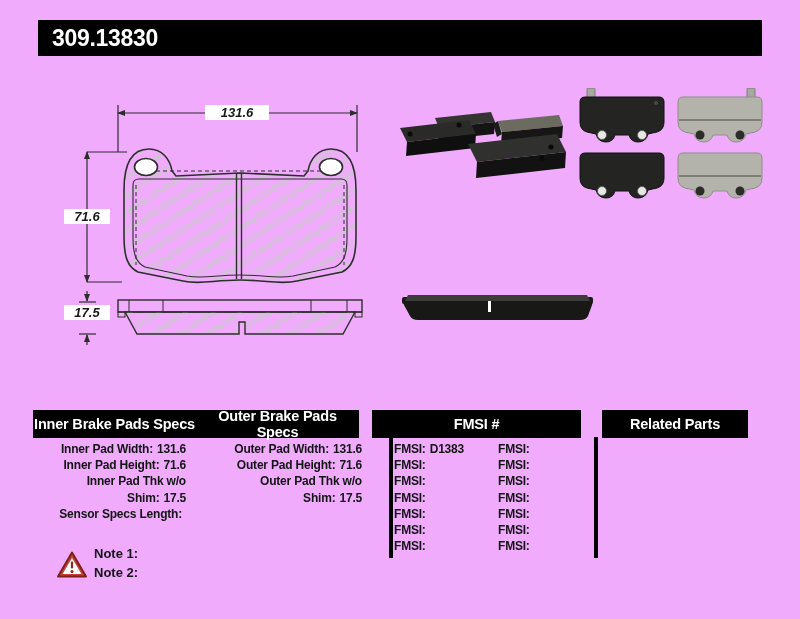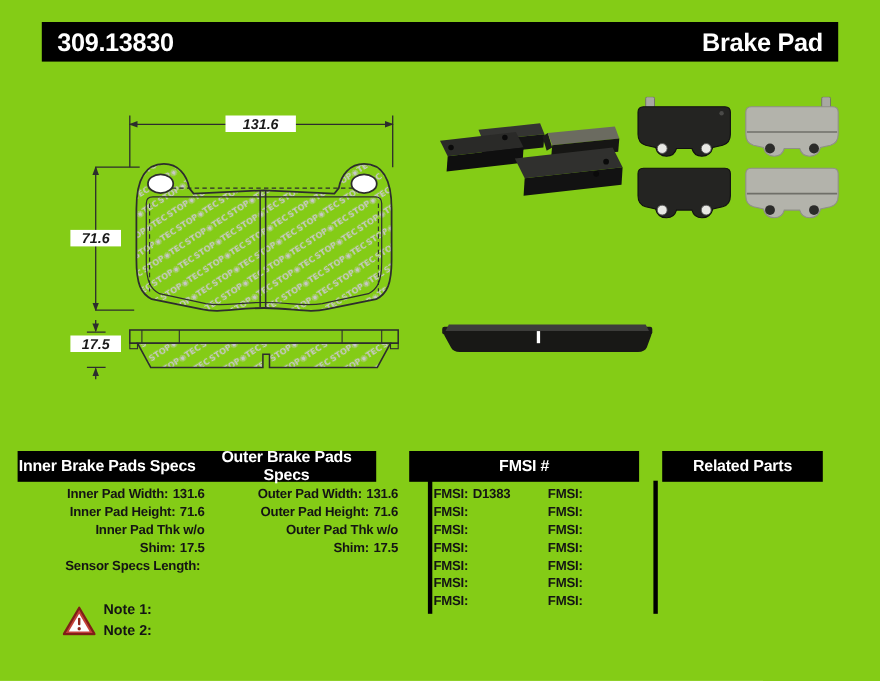--- a/index.html
+++ b/index.html
@@ -1,17 +1,17 @@
 <!DOCTYPE html>
 <html><head>
 <meta charset="utf-8">
 <style>
   * { margin:0; padding:0; box-sizing:border-box; }
   body { background:#ffffff; font-family:"Liberation Sans", sans-serif; }
-  .page { position:relative; width:800px; height:619px; background:#84cc16; overflow:hidden; }
+  .page { position:relative; width:800px; height:619px; background:#f0abfc; overflow:hidden; }
 
   .header-bar {
     position:absolute; left:38px; top:20px; width:724px; height:36px;
     background:#000; color:#fff; display:flex; justify-content:space-between;
     align-items:center; padding:0 14px; font-weight:bold; font-size:23px;
     letter-spacing:-0.3px;
   }
 
   .abs { position:absolute; }
 
@@ -45,21 +45,20 @@
     font-weight:bold; color:#141414; line-height:18.5px;
   }
 </style>
 </head>
 <body>
 
 <div class="page">
 
   <div class="header-bar">
     <span>309.13830</span>
-    <span>Brake Pad</span>
   </div>
 
   <svg class="abs" style="left:60px; top:95px;" width="340" height="250" viewBox="0 0 340 250">
     <defs>
       <marker id="dimarrow" markerWidth="8" markerHeight="6" refX="7" refY="3" orient="auto-start-reverse" markerUnits="userSpaceOnUse">
         <path d="M0,0 L8,3 L0,6 Z" fill="#2d2d2d"></path>
       </marker>
     </defs>
     <g stroke="#2d2d2d" stroke-width="1.2" fill="none">
 
@@ -190,21 +189,21 @@
   </svg>
 
   <svg class="abs" style="left:400px; top:288px;" width="195" height="38" viewBox="0 0 195 38">
     <rect x="2" y="9" width="9" height="7" rx="2" fill="#1a1a1a"></rect>
     <rect x="184" y="9" width="9" height="7" rx="2" fill="#1a1a1a"></rect>
     <path d="M8,7 L187,7 L190,13 L5,13 Z" fill="#3c3c3a"></path>
     <path d="M5,13 L190,13 Q193,13 192,17 L188,28 Q186,32 180,32 L18,32 Q12,32 10,28 L4,17 Q3,13 5,13 Z" fill="#181816"></path>
     <rect x="88" y="13" width="3" height="11" fill="#ffffff"></rect>
   </svg>
 
-  <div class="th-bar split" style="left:16px; width:326px;">
+  <div class="th-bar split" style="left:33px; width:326px;">
     <span>Inner Brake Pads Specs</span>
     <span>Outer Brake Pads Specs</span>
   </div>
   <div class="th-bar" style="left:372px; width:209px;">
     <span>FMSI #</span>
   </div>
   <div class="th-bar" style="left:602px; width:146px;">
     <span>Related Parts</span>
   </div>
 

